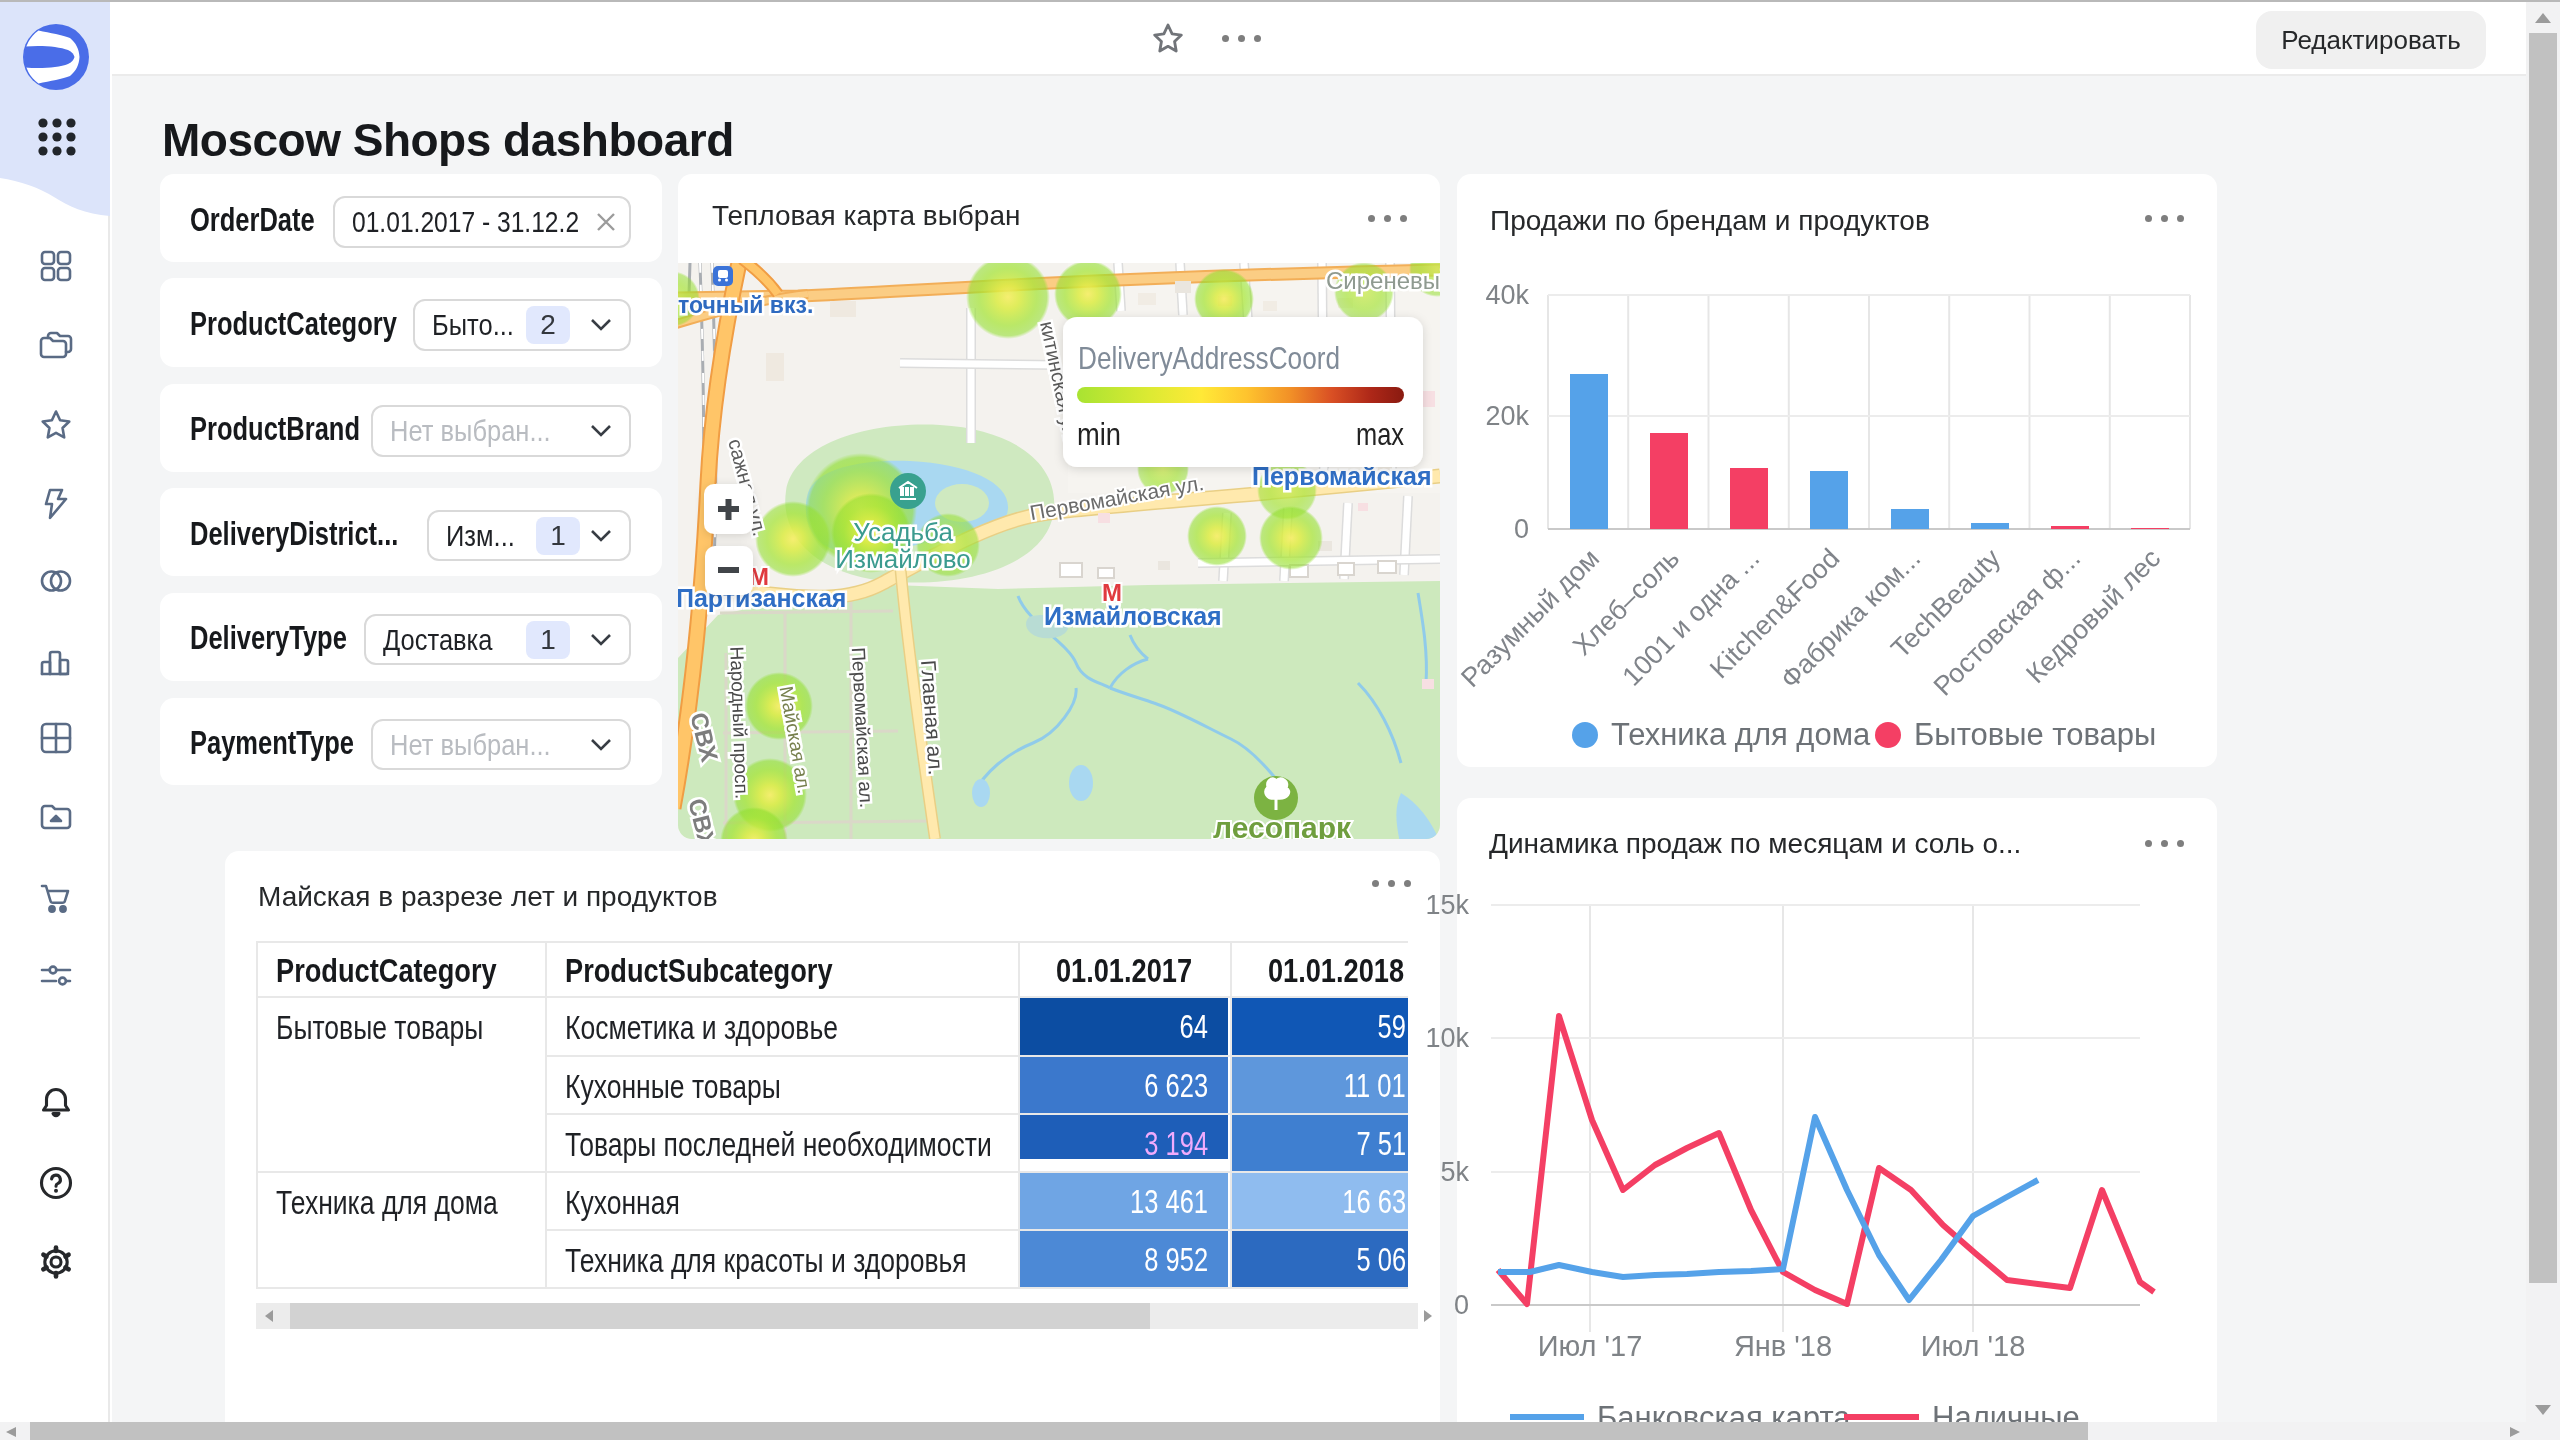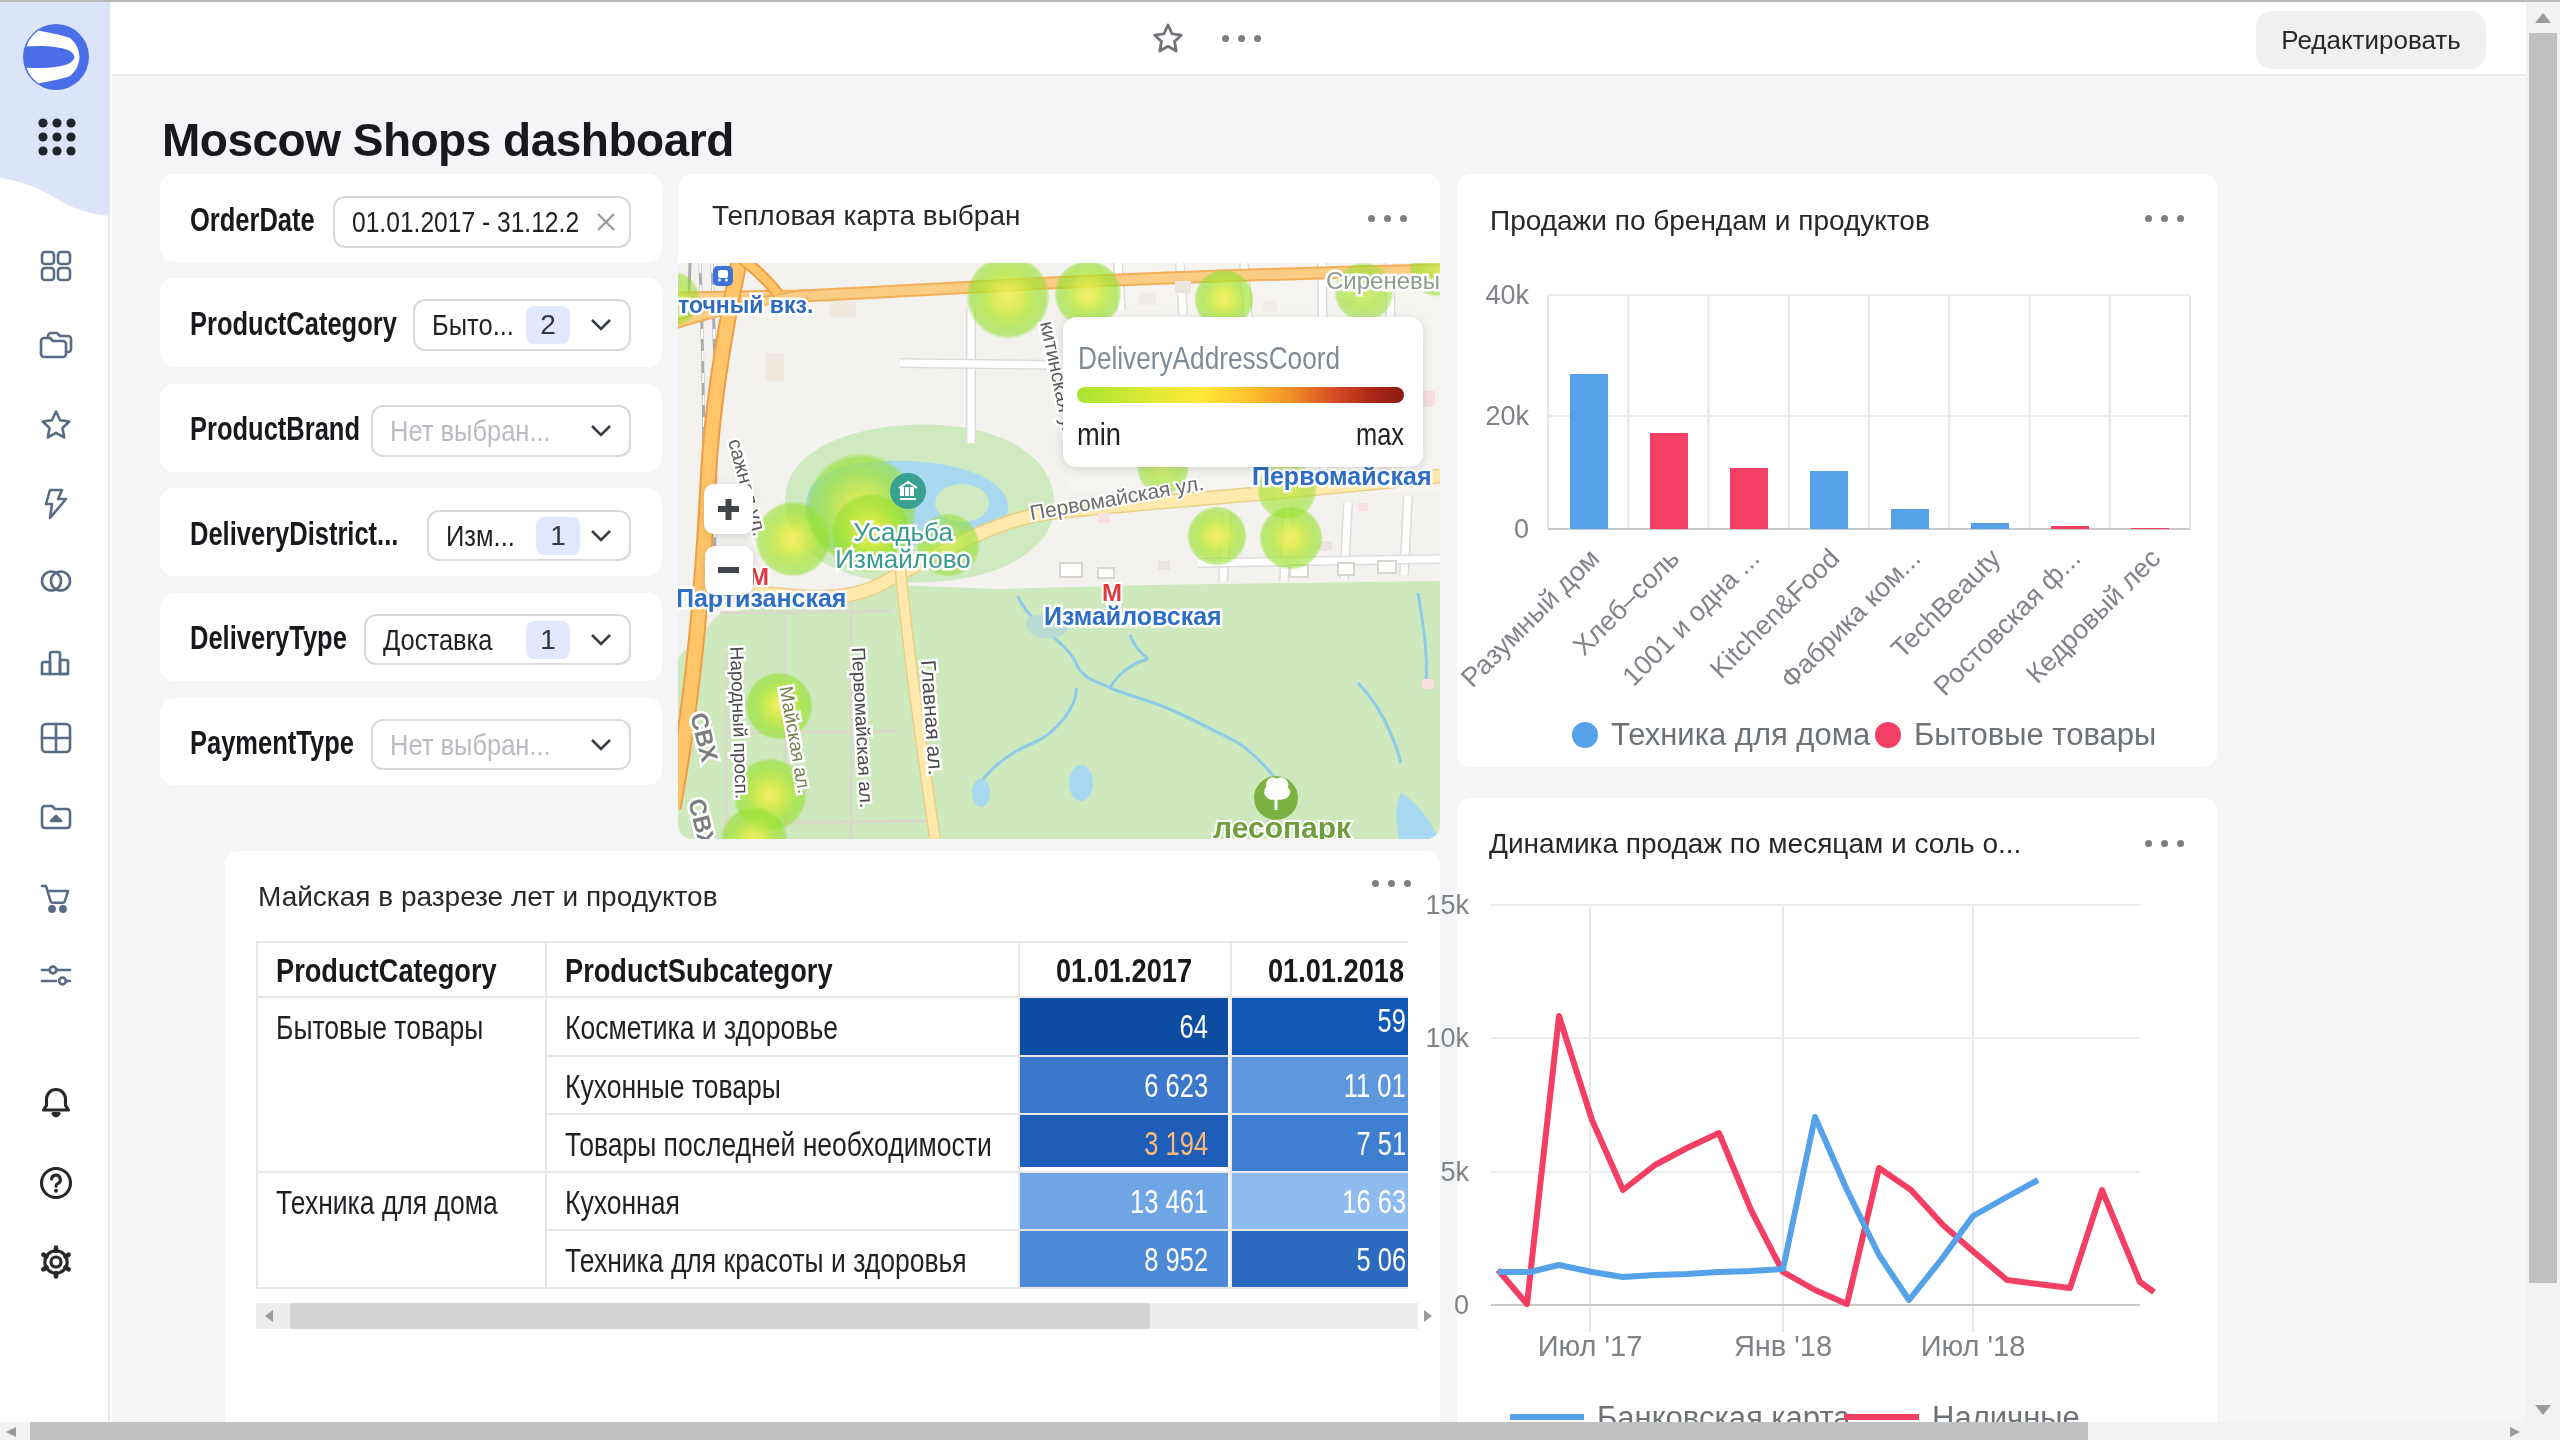--- a/index.html
+++ b/index.html
@@ -426,28 +426,28 @@
 <div class="abs" style="left:974px;top:0;width:2px;height:348px;background:#e8e8e8"></div>
 <div class="abs" style="left:20px;top:10px;font-weight:bold;color:#17191c;transform:scaleX(0.8);transform-origin:0 50%">ProductCategory</div>
 <div class="abs" style="left:309px;top:10px;font-weight:bold;color:#17191c;transform:scaleX(0.8);transform-origin:0 50%">ProductSubcategory</div>
 <div class="abs" style="left:762px;top:10px;width:212px;text-align:center;font-weight:bold;color:#17191c;transform:scaleX(0.8)">01.01.2017</div>
 <div class="abs" style="left:974px;top:10px;width:212px;text-align:center;font-weight:bold;color:#17191c;transform:scaleX(0.8)">01.01.2018</div>
 <div class="abs" style="left:20px;top:67px;color:#1f2125;transform:scaleX(0.78);transform-origin:0 50%">Бытовые товары</div>
 <div class="abs" style="left:20px;top:242px;color:#1f2125;transform:scaleX(0.78);transform-origin:0 50%">Техника для дома</div>
 <div class="abs" style="left:0;top:230px;width:1152px;height:2px;background:#e8e8e8"></div>
 <div class="abs" style="left:309px;top:67px;color:#1f2125;transform:scaleX(0.78);transform-origin:0 50%">Косметика и здоровье</div>
 <div class="abs" style="left:764px;top:57px;width:208px;height:57px;background:#0c4da2;color:#fff;text-align:right;padding:9px 20px 0 0"><span style="display:inline-block;transform:scaleX(0.75);transform-origin:100% 50%">64</span></div>
-<div class="abs" style="left:976px;top:57px;width:176px;height:57px;background:#1057b5;color:#fff;text-align:right;padding:3px 2px 0 0"><span style="display:inline-block;transform:scaleX(0.75);transform-origin:100% 50%">59</span></div>
+<div class="abs" style="left:976px;top:57px;width:176px;height:57px;background:#1057b5;color:#fff;text-align:right;padding:9px 2px 0 0"><span style="display:inline-block;transform:scaleX(0.75);transform-origin:100% 50%">59</span></div>
 <div class="abs" style="left:309px;top:126px;color:#1f2125;transform:scaleX(0.78);transform-origin:0 50%">Кухонные товары</div>
 <div class="abs" style="left:291px;top:114px;width:861px;height:2px;background:#e8e8e8"></div>
 <div class="abs" style="left:764px;top:116px;width:208px;height:56px;background:#3b78cc;color:#fff;text-align:right;padding:9px 20px 0 0"><span style="display:inline-block;transform:scaleX(0.75);transform-origin:100% 50%">6 623</span></div>
 <div class="abs" style="left:976px;top:116px;width:176px;height:56px;background:#5e97dc;color:#fff;text-align:right;padding:9px 2px 0 0"><span style="display:inline-block;transform:scaleX(0.75);transform-origin:100% 50%">11 01</span></div>
 <div class="abs" style="left:309px;top:184px;color:#1f2125;transform:scaleX(0.78);transform-origin:0 50%">Товары последней необходимости</div>
 <div class="abs" style="left:291px;top:172px;width:861px;height:2px;background:#e8e8e8"></div>
-<div class="abs" style="left:764px;top:174px;width:208px;height:52px;background:#1e5eb8;color:#fdba74;text-align:right;padding:9px 20px 0 0"><span style="display:inline-block;transform:scaleX(0.75);transform-origin:100% 50%">3 194</span></div>
+<div class="abs" style="left:764px;top:174px;width:208px;height:44px;background:#1e5eb8;color:#f0abfc;text-align:right;padding:9px 20px 0 0"><span style="display:inline-block;transform:scaleX(0.75);transform-origin:100% 50%">3 194</span></div>
 <div class="abs" style="left:976px;top:174px;width:176px;height:56px;background:#3f7fd0;color:#fff;text-align:right;padding:9px 2px 0 0"><span style="display:inline-block;transform:scaleX(0.75);transform-origin:100% 50%">7 51</span></div>
 <div class="abs" style="left:309px;top:242px;color:#1f2125;transform:scaleX(0.78);transform-origin:0 50%">Кухонная</div>
 <div class="abs" style="left:291px;top:230px;width:861px;height:2px;background:#e8e8e8"></div>
 <div class="abs" style="left:764px;top:232px;width:208px;height:56px;background:#6fa5e4;color:#fff;text-align:right;padding:9px 20px 0 0"><span style="display:inline-block;transform:scaleX(0.75);transform-origin:100% 50%">13 461</span></div>
 <div class="abs" style="left:976px;top:232px;width:176px;height:56px;background:#8fbcef;color:#fff;text-align:right;padding:9px 2px 0 0"><span style="display:inline-block;transform:scaleX(0.75);transform-origin:100% 50%">16 63</span></div>
 <div class="abs" style="left:309px;top:300px;color:#1f2125;transform:scaleX(0.78);transform-origin:0 50%">Техника для красоты и здоровья</div>
 <div class="abs" style="left:291px;top:288px;width:861px;height:2px;background:#e8e8e8"></div>
 <div class="abs" style="left:764px;top:290px;width:208px;height:56px;background:#4c89d6;color:#fff;text-align:right;padding:9px 20px 0 0"><span style="display:inline-block;transform:scaleX(0.75);transform-origin:100% 50%">8 952</span></div>
 <div class="abs" style="left:976px;top:290px;width:176px;height:56px;background:#2c6ac0;color:#fff;text-align:right;padding:9px 2px 0 0"><span style="display:inline-block;transform:scaleX(0.75);transform-origin:100% 50%">5 06</span></div>
 </div>

